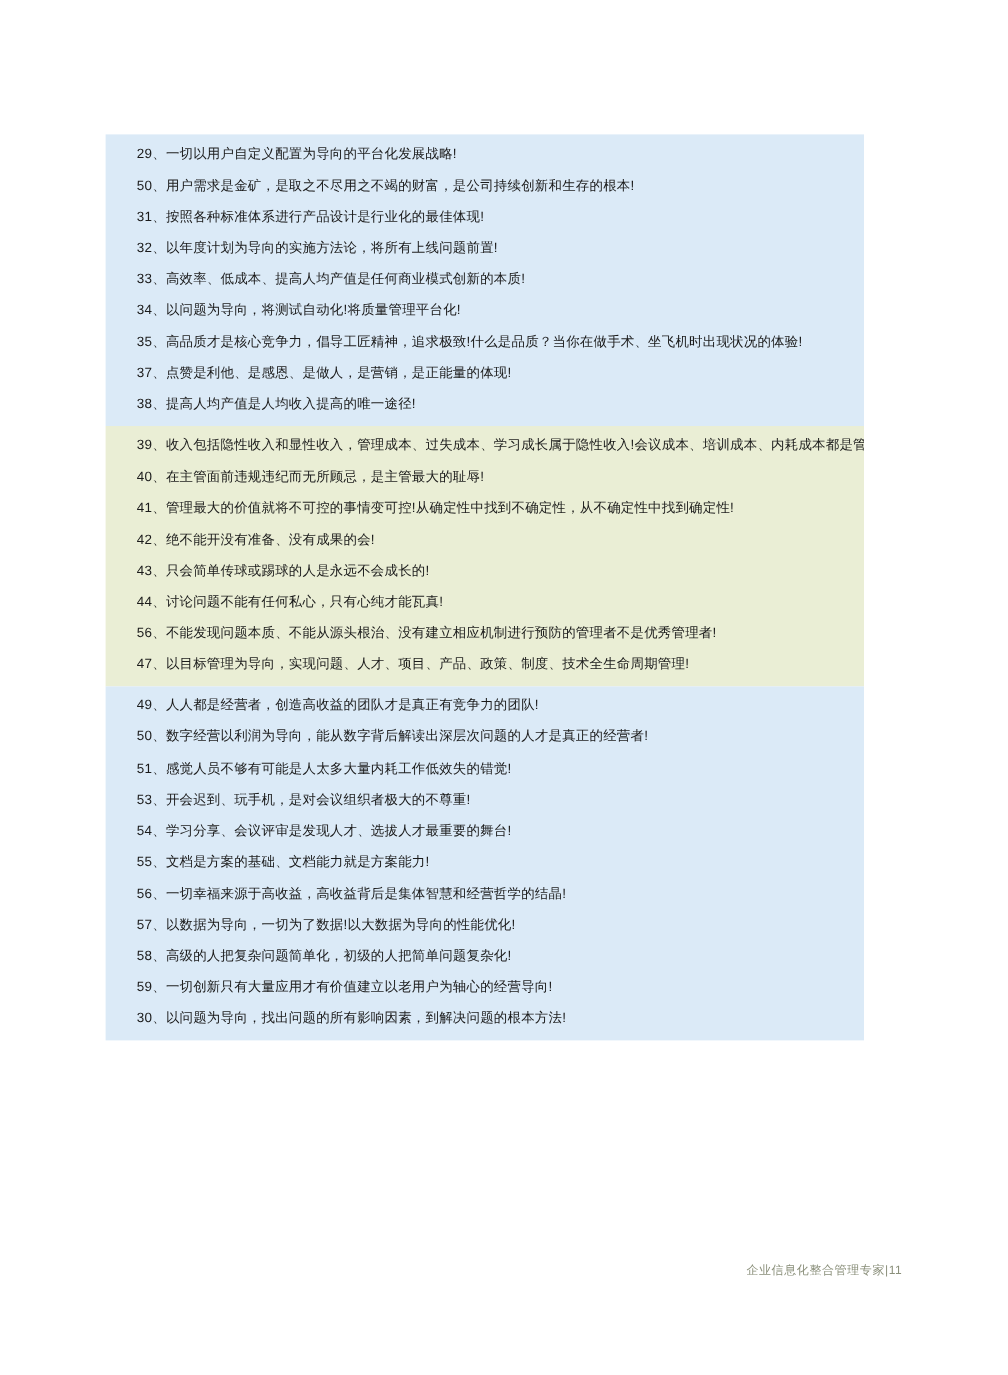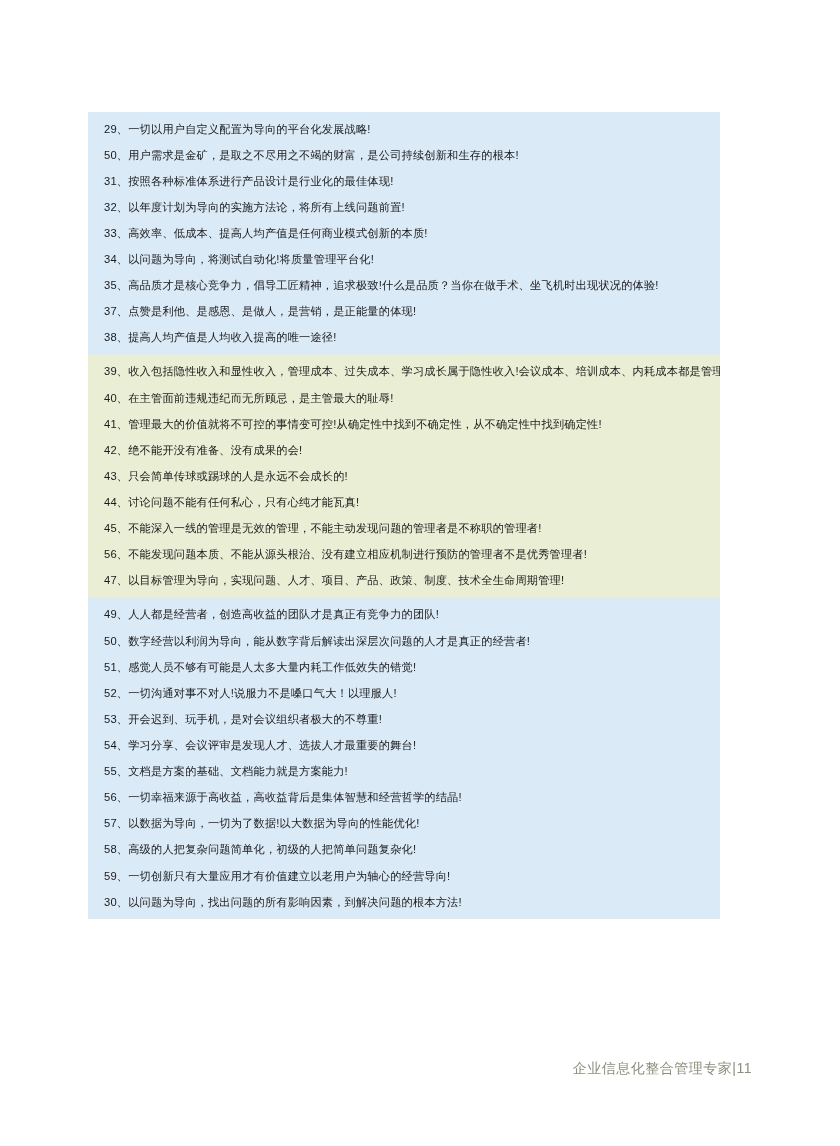--- a/index.html
+++ b/index.html
@@ -39,26 +39,27 @@
     background: #eaeed5;
   }
   .line {
     font-size: 11.2px;
     line-height: 1.35;
     color: #1a1a1a;
     padding: 5.5px 14px 5.5px 16px;
     letter-spacing: 0.2px;
     white-space: nowrap;
     overflow: hidden;
+    margin-left: 10px;
   }
   .footer {
     position: absolute;
     right: 88px;
-    bottom: 68px;
-    font-size: 14px;
+    bottom: 80px;
+    font-size: 10px;
     color: #8a8f7a;
     letter-spacing: 0.5px;
   }
 </style>
 </head>
 <body>
 
 <div class="page">
   <div class="content">
 
@@ -74,30 +75,28 @@
       <div class="line">38、提高人均产值是人均收入提高的唯一途径!</div>
     </div>
 
     <div class="block block-olive">
       <div class="line">39、收入包括隐性收入和显性收入，管理成本、过失成本、学习成长属于隐性收入!会议成本、培训成本、内耗成本都是管理成本!</div>
       <div class="line">40、在主管面前违规违纪而无所顾忌，是主管最大的耻辱!</div>
       <div class="line">41、管理最大的价值就将不可控的事情变可控!从确定性中找到不确定性，从不确定性中找到确定性!</div>
       <div class="line">42、绝不能开没有准备、没有成果的会!</div>
       <div class="line">43、只会简单传球或踢球的人是永远不会成长的!</div>
       <div class="line">44、讨论问题不能有任何私心，只有心纯才能瓦真!</div>
-      <div class="line">45、不能深入一线的管理是无效的管理，不能主动发现问题的管理者是不称职的管理者!</div>
       <div class="line">56、不能发现问题本质、不能从源头根治、没有建立相应机制进行预防的管理者不是优秀管理者!</div>
       <div class="line">47、以目标管理为导向，实现问题、人才、项目、产品、政策、制度、技术全生命周期管理!</div>
     </div>
 
     <div class="block block-blue">
       <div class="line">49、人人都是经营者，创造高收益的团队才是真正有竞争力的团队!</div>
       <div class="line">50、数字经营以利润为导向，能从数字背后解读出深层次问题的人才是真正的经营者!</div>
       <div class="line">51、感觉人员不够有可能是人太多大量内耗工作低效失的错觉!</div>
-      <div class="line">52、一切沟通对事不对人!说服力不是嗓口气大！以理服人!</div>
       <div class="line">53、开会迟到、玩手机，是对会议组织者极大的不尊重!</div>
       <div class="line">54、学习分享、会议评审是发现人才、选拔人才最重要的舞台!</div>
       <div class="line">55、文档是方案的基础、文档能力就是方案能力!</div>
       <div class="line">56、一切幸福来源于高收益，高收益背后是集体智慧和经营哲学的结晶!</div>
       <div class="line">57、以数据为导向，一切为了数据!以大数据为导向的性能优化!</div>
       <div class="line">58、高级的人把复杂问题简单化，初级的人把简单问题复杂化!</div>
       <div class="line">59、一切创新只有大量应用才有价值建立以老用户为轴心的经营导向!</div>
       <div class="line">30、以问题为导向，找出问题的所有影响因素，到解决问题的根本方法!</div>
     </div>
 

